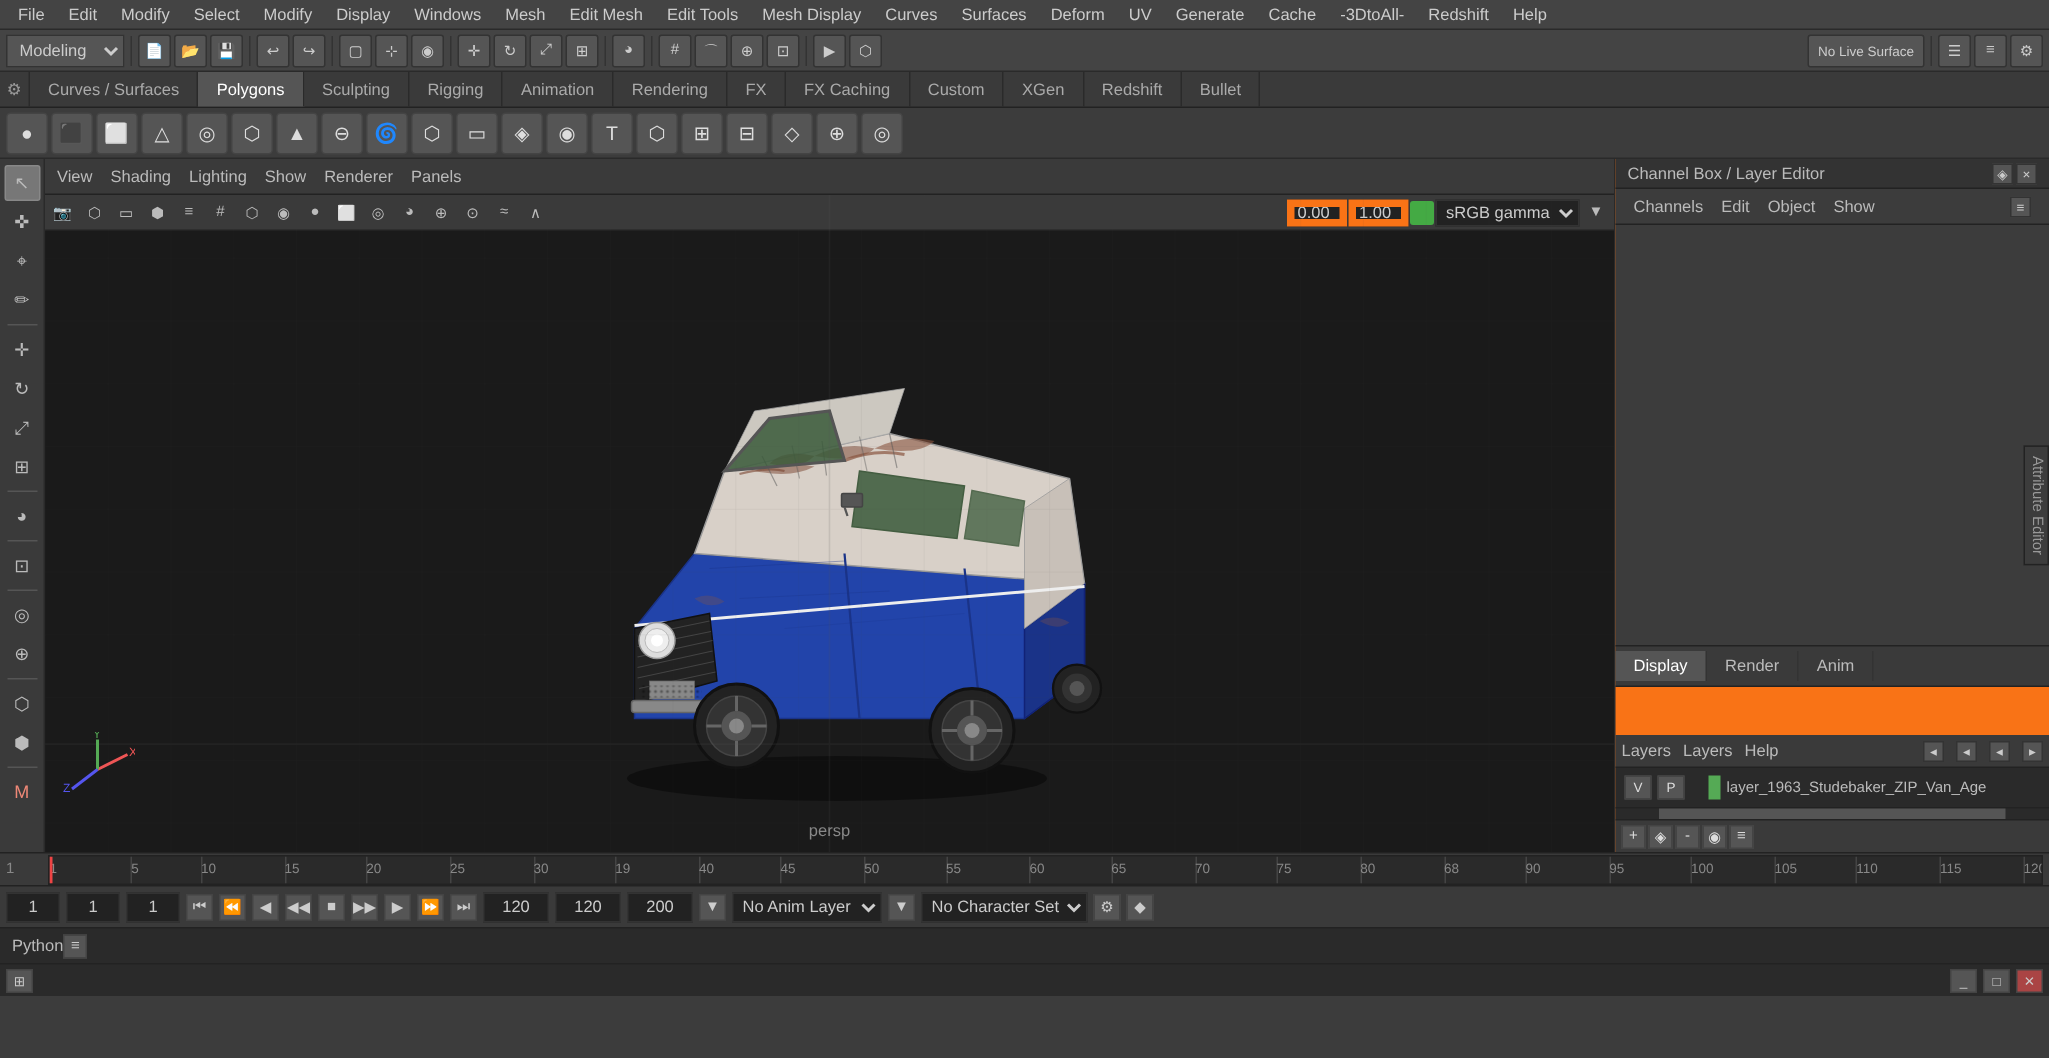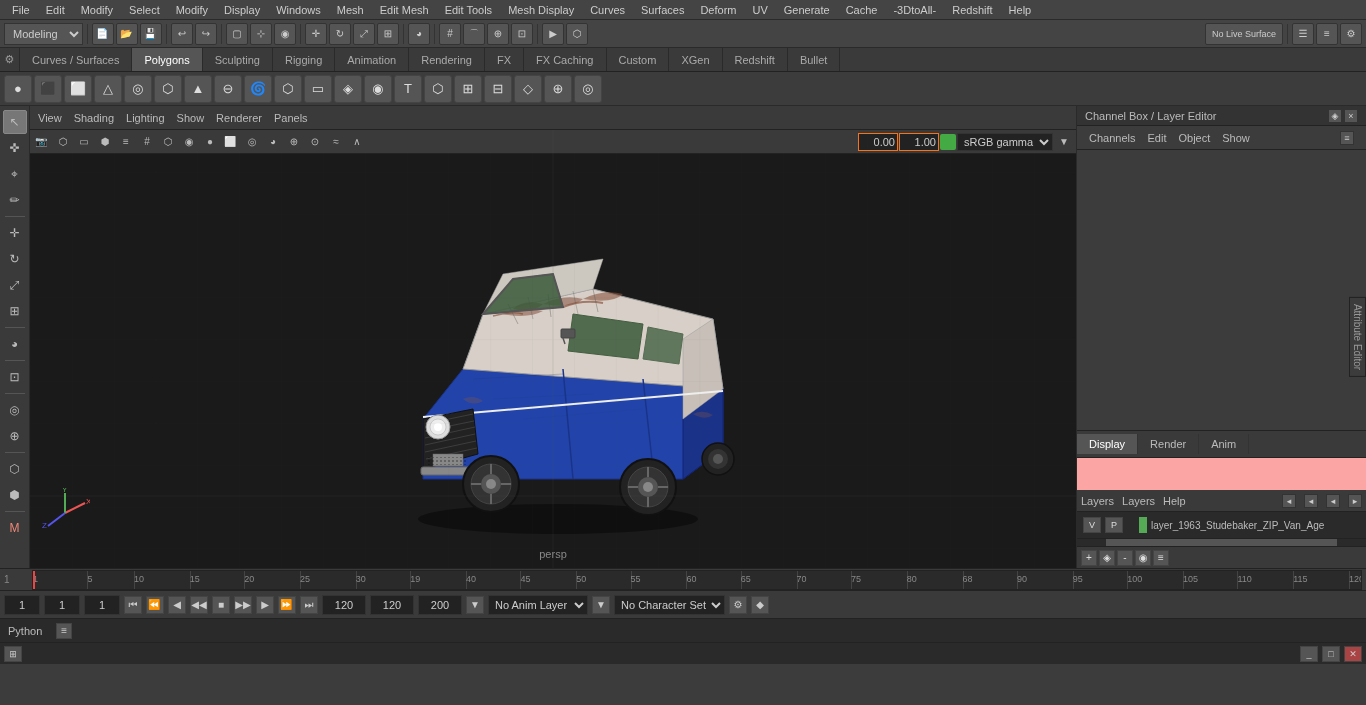--- a/index.html
+++ b/index.html
@@ -200,41 +200,41 @@
     .vp-icon-btn {
       width: 20px; height: 20px;
       display: flex; align-items: center; justify-content: center;
       cursor: pointer;
       color: #bbb;
       font-size: 10px;
       border-radius: 2px;
     }
     .vp-num-field {
       background: #222;
-      border: 1px solid #f97316;
+      border: 5px solid #f97316;
       color: #ccc;
       width: 40px;
       height: 18px;
-      text-align: right;
+      text-align: left;
       font-size: 11px;
       padding: 0 2px;
     }
     .vp-dropdown {
       background: #222;
       border: 1px solid #333;
       color: #ccc;
       height: 18px;
       font-size: 11px;
       padding: 0 2px;
     }
 
     
     #right-panel {
       width: 290px;
-      background: #fca5a5;
+      background: #f97316;
       border-left: 1px solid #2a2a2a;
       display: flex;
       flex-direction: column;
     }
     #right-panel-header {
       height: 20px;
       background: #333;
       display: flex;
       align-items: center;
       padding: 0 8px;
@@ -452,21 +452,21 @@
       text-align: right;
     }
 
     
     #script-bar {
       height: 24px;
       background: #2a2a2a;
       display: flex;
       align-items: center;
       padding: 0 8px;
-      gap: 14px;
+      gap: 0;
       border-top: 1px solid #222;
     }
     #script-type {
       color: #bbb;
       font-size: 11px;
       cursor: pointer;
     }
     #script-content {
       flex: 1;
       color: #fff;

